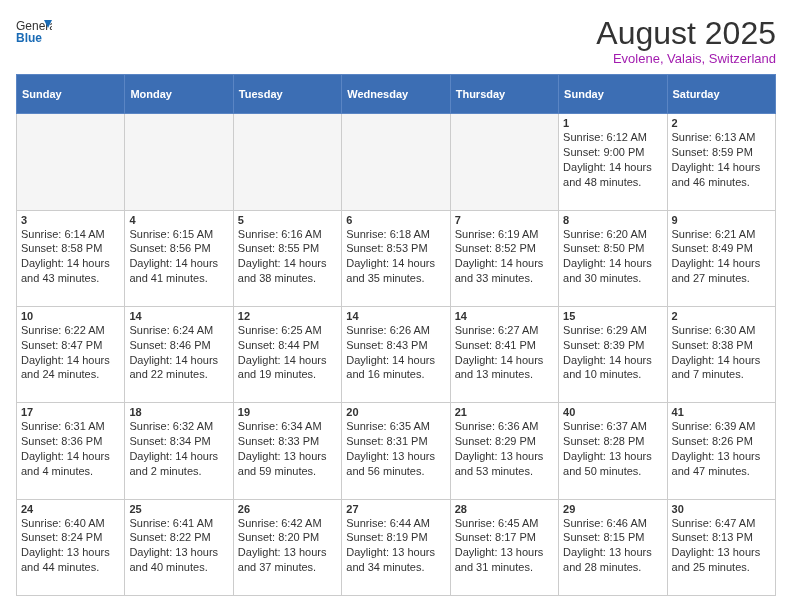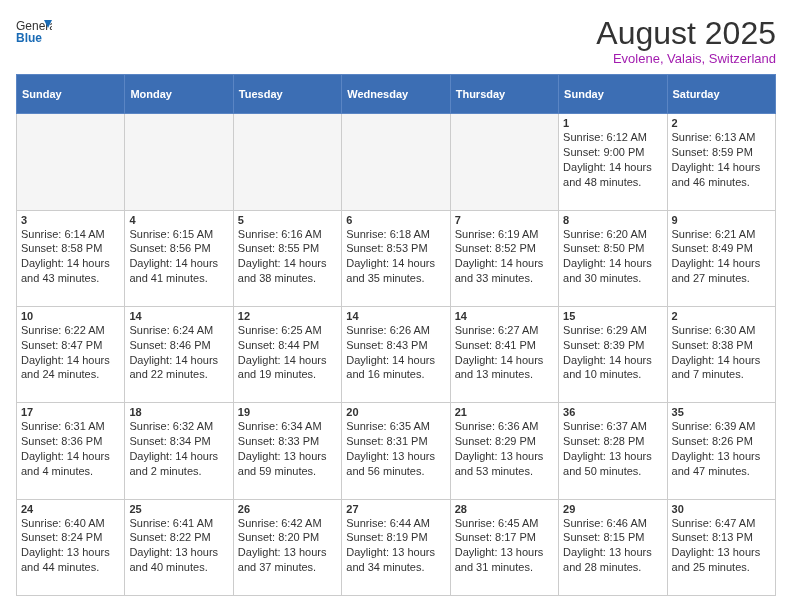--- a/index.html
+++ b/index.html
@@ -209,25 +209,25 @@
           </td>
           <td>
             <span class="day-number">20</span>
             <div class="day-info">Sunrise: 6:35 AM<br>Sunset: 8:31 PM<br>Daylight: 13 hours and 56 minutes.</div>
           </td>
           <td>
             <span class="day-number">21</span>
             <div class="day-info">Sunrise: 6:36 AM<br>Sunset: 8:29 PM<br>Daylight: 13 hours and 53 minutes.</div>
           </td>
           <td>
-            <span class="day-number">36</span>
+            <span class="day-number">40</span>
             <div class="day-info">Sunrise: 6:37 AM<br>Sunset: 8:28 PM<br>Daylight: 13 hours and 50 minutes.</div>
           </td>
           <td>
-            <span class="day-number">35</span>
+            <span class="day-number">41</span>
             <div class="day-info">Sunrise: 6:39 AM<br>Sunset: 8:26 PM<br>Daylight: 13 hours and 47 minutes.</div>
           </td>
         </tr>
         <tr>
           <td>
             <span class="day-number">24</span>
             <div class="day-info">Sunrise: 6:40 AM<br>Sunset: 8:24 PM<br>Daylight: 13 hours and 44 minutes.</div>
           </td>
           <td>
             <span class="day-number">25</span>

